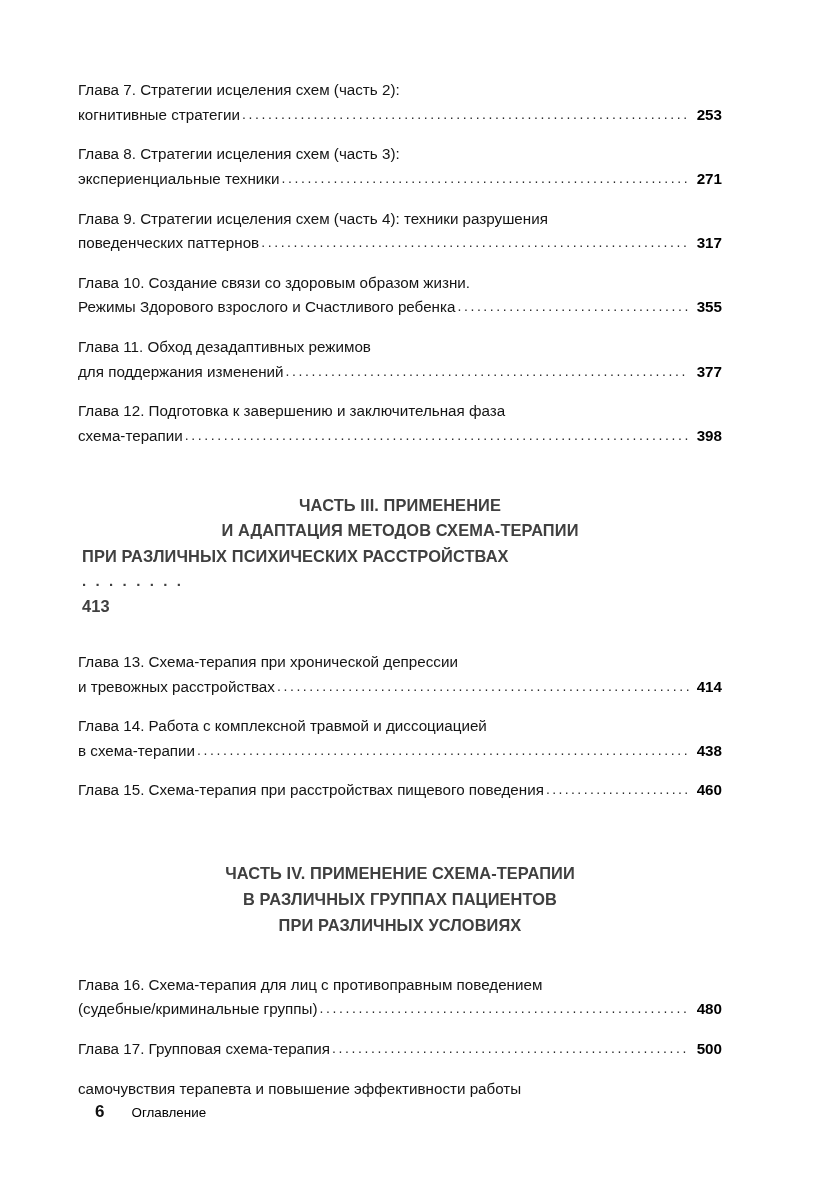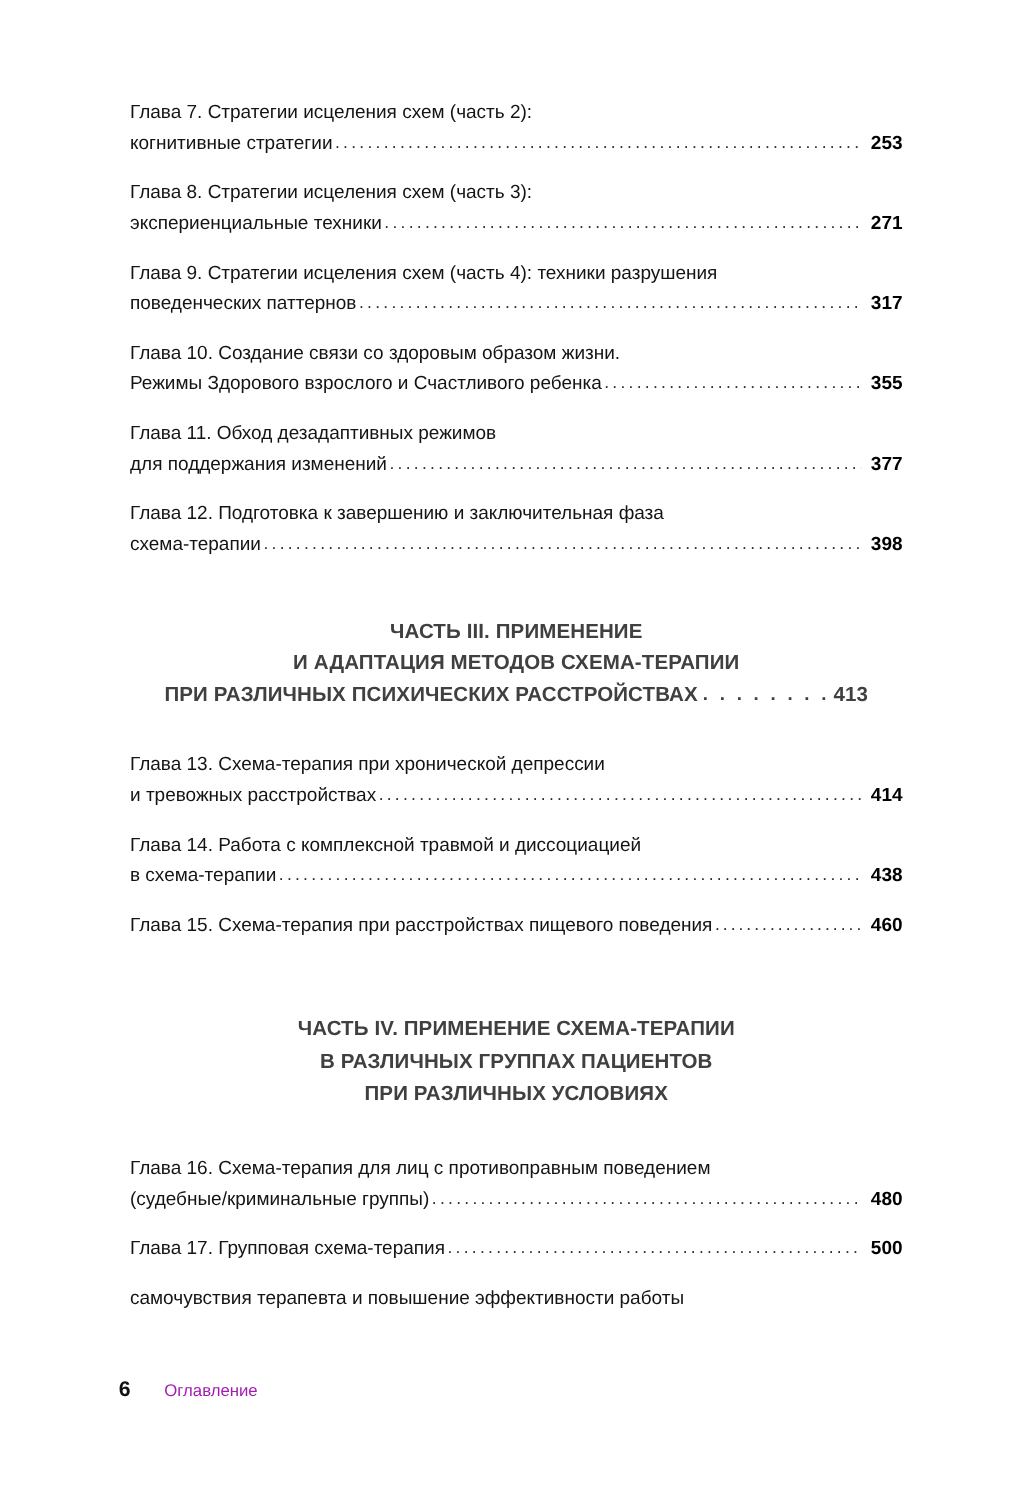--- a/index.html
+++ b/index.html
@@ -16,21 +16,21 @@
     color: #1a1a1a;
     overflow: hidden;
   }
   .page {
     position: absolute;
     left: 0;
     top: 0;
     width: 817px;
     height: 1200px;
     box-sizing: border-box;
-    padding: 78px 95px 0 104px;
+    padding: 78px 95px 0 78px;
   }
   .toc-list {
     margin: 0;
     padding: 0;
     list-style: none;
   }
   .toc-entry {
     position: relative;
     margin-bottom: 15px;
     font-size: 15.2px;
@@ -83,22 +83,23 @@
   }
   .part-block {
     margin: 44px 0 30px 0;
   }
   .part-block.second {
     margin: 58px 0 34px 0;
   }
   .part-heading .last-line {
     display: flex;
     align-items: baseline;
-    justify-content: center;
-    white-space: nowrap;
+    justify-content: flex-start;
+    white-space: nowrap;
+    flex-direction: column;
   }
   .part-heading .last-line .ph-text {
     flex: 0 0 auto;
   }
   .part-heading .last-line .ph-dots {
     flex: 0 0 auto;
     letter-spacing: 2.6px;
     font-weight: 700;
     font-size: 15px;
     margin: 0 3px 0 4px;
@@ -116,21 +117,21 @@
     align-items: baseline;
     gap: 27px;
   }
   .folio {
     font-size: 17px;
     font-weight: 700;
     color: #111;
   }
   .footer-label {
     font-size: 13.4px;
-    color: #a21caf;
+    color: #000000;
   }
 </style>
 </head>
 <body>
 
 <div class="page">
 
   <ul class="toc-list">
 
     <li class="toc-entry">

